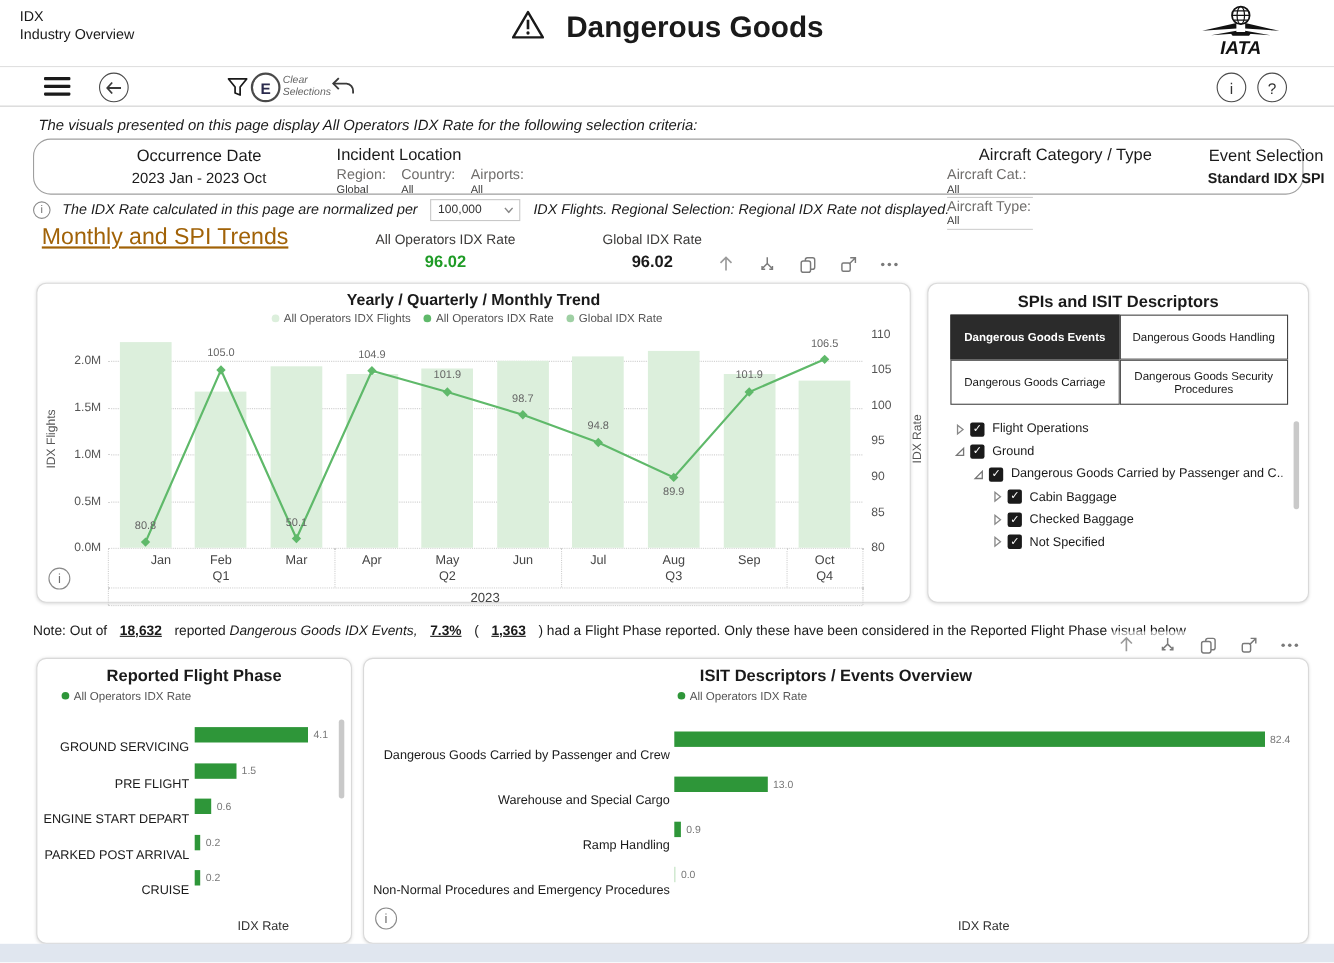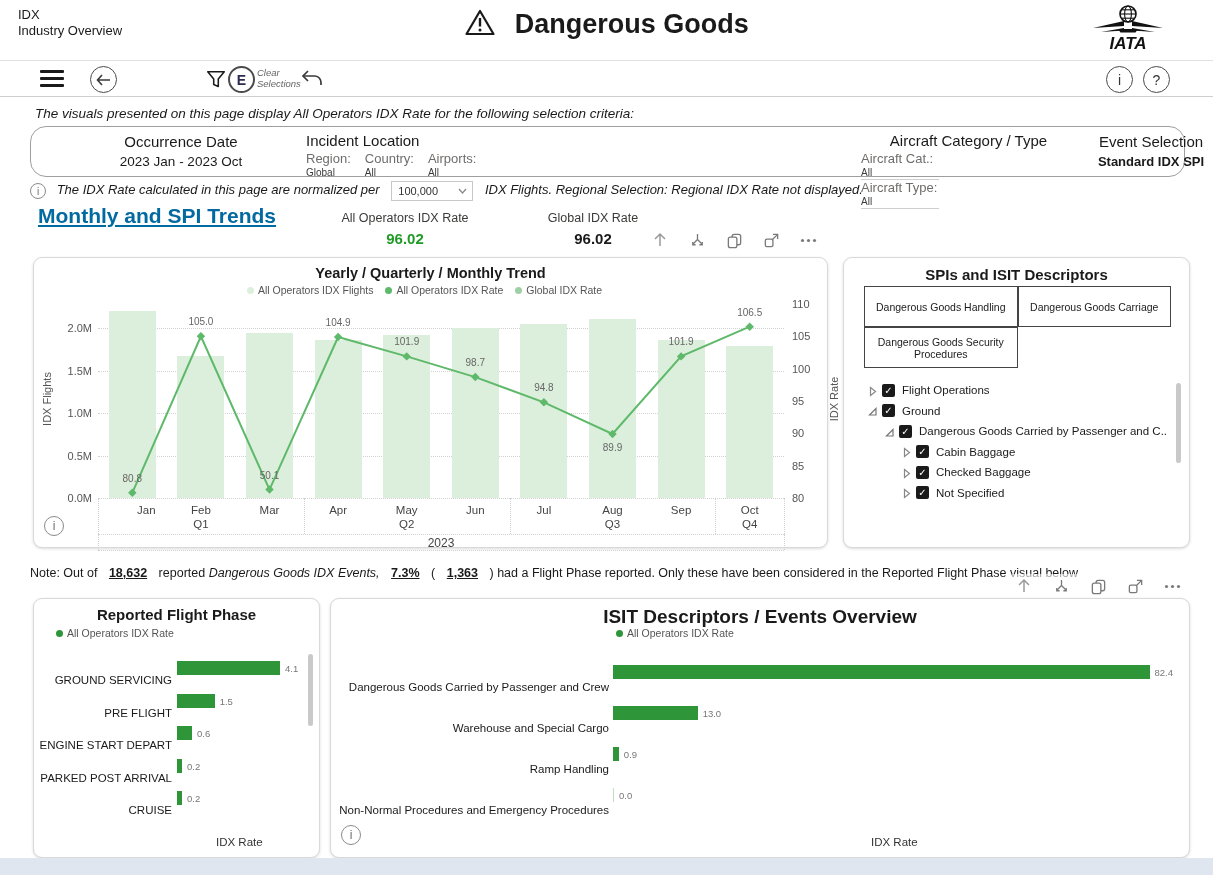--- a/index.html
+++ b/index.html
@@ -48,22 +48,22 @@
               font-style:italic; color:#1a1a1a; }
   #norm-dropdown { display:inline-block; vertical-align:middle; width:82px; height:20px;
                    border:1px solid #c8c8c8; background:#fff; font-style:normal; font-size:11px;
                    color:#333; padding:3px 6px; position:relative; margin:0 8px; cursor:pointer; }
   #norm-dropdown svg { position:absolute; right:5px; top:6px; }
   .i-circ { display:inline-block; width:16px; height:16px; border:1px solid #8a8a8a; border-radius:50%;
             font-size:10px; font-style:normal; color:#6e6e6e; text-align:center; line-height:15px;
             vertical-align:middle; margin-right:7px; }
 
   
-  #section-title { position:absolute; left:38px; top:204px; font-size:21px; font-weight:bold;
-                   text-decoration:underline; color:#0369a1;text-align:right; }
+  #section-title { position:absolute; left:38px; top:204px; font-size:21px; font-weight:normal;
+                   text-decoration:underline; color:#a16207;text-align:right; }
   #kpis { position:absolute; left:330px; top:211px; }
   .kpi { display:inline-block; text-align:center; margin-right:38px; min-width:150px; }
   .kpi .kl { font-size:12.5px; color:#3b3a39; }
   .kpi .kv { font-size:15px; font-weight:bold; margin-top:5px; }
 
   .hover-toolbar { position:absolute; display:flex; gap:13px; align-items:center; }
   .hover-toolbar .hicon { width:24px; height:24px; display:flex; align-items:center;
                           justify-content:center; cursor:pointer; }
 
   
@@ -334,20 +334,21 @@
       <div class="x-month" style="left: 407px; top: 278px; font-size: 12px;">2023</div>
     </div>
   <div class="abs" style="left:10px; top:258px">
     <span class="i-circ" style="width:20px;height:20px;line-height:19px;font-size:12px">i</span>
   </div>
 </div>
 
 <div id="spi-card" class="card">
   <div class="card-title" style="top:8px; font-size:15px">SPIs and ISIT Descriptors</div>
   <div id="spi-buttons">
+      <div class="spi-btn selected">Dangerous Goods Events</div>
       <div class="spi-btn">Dangerous Goods Handling</div>
       <div class="spi-btn">Dangerous Goods Carriage</div>
       <div class="spi-btn">Dangerous Goods Security Procedures</div>
     </div>
   <div id="spi-tree">
       <div class="tree-row" style="padding-left: 0px;">
         <span class="tree-exp"><svg width="13" height="13" viewBox="0 0 13 13">
             <path d="M4.5 2.5 L9.5 6.5 L4.5 10.5 Z" fill="none" stroke="#888" stroke-width="1.2"></path>
           </svg></span>
         <span class="tree-cb">✓</span>
@@ -455,21 +456,21 @@
       <div class="hval" style="left: 153.022px; top: 161.5px;">0.2</div>
       <div class="hrow-label" style="left: 5px; width: 133px; top: 205px;">CRUISE</div>
       <div class="hbar" style="left: 143px; top: 192px; width: 5.02222px; background: rgb(46, 150, 57);"></div>
       <div class="hval" style="left: 153.022px; top: 194px;">0.2</div>
       <div class="xlabel" style="left: 182px; top: 237px;">IDX Rate</div>
     </div>
   <div class="scrollbar" style="right:6px; top:55px; height:72px"></div>
 </div>
 
 <div id="isit-card" class="card">
-  <div class="card-title" style="top:7px; font-size:19px">ISIT Descriptors / Events Overview</div>
+  <div class="card-title" style="top:7px; font-size:15px">ISIT Descriptors / Events Overview</div>
   <div class="legend" style="top:28px; left:285px" id="isit-legend"><span class="li"><span class="dot" style="background: rgb(46, 150, 57);"></span>All Operators IDX Rate</span></div>
   <div id="isit-plot" class="abs" style="left:0; top:0; width:860px; height:260px">
       <div class="hrow-label" style="left: 8px; width: 270px; top: 82px;">Dangerous Goods Carried by Passenger and Crew</div>
       <div class="hbar" style="left: 282px; top: 66px; width: 536.558px; background: rgb(46, 150, 57);"></div>
       <div class="hval" style="left: 823.558px; top: 68px;">82.4</div>
       <div class="hrow-label" style="left: 8px; width: 270px; top: 123px;">Warehouse and Special Cargo</div>
       <div class="hbar" style="left: 282px; top: 107px; width: 84.6512px; background: rgb(46, 150, 57);"></div>
       <div class="hval" style="left: 371.651px; top: 109px;">13.0</div>
       <div class="hrow-label" style="left: 8px; width: 270px; top: 164px;">Ramp Handling</div>
       <div class="hbar" style="left: 282px; top: 148px; width: 5.86047px; background: rgb(46, 150, 57);"></div>

